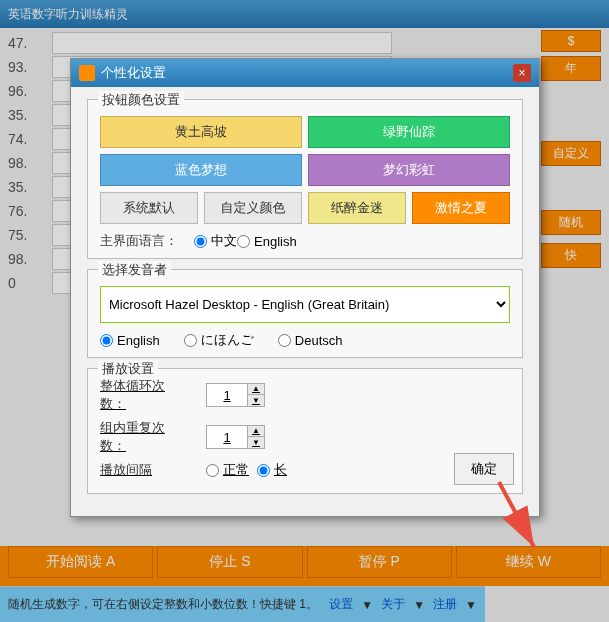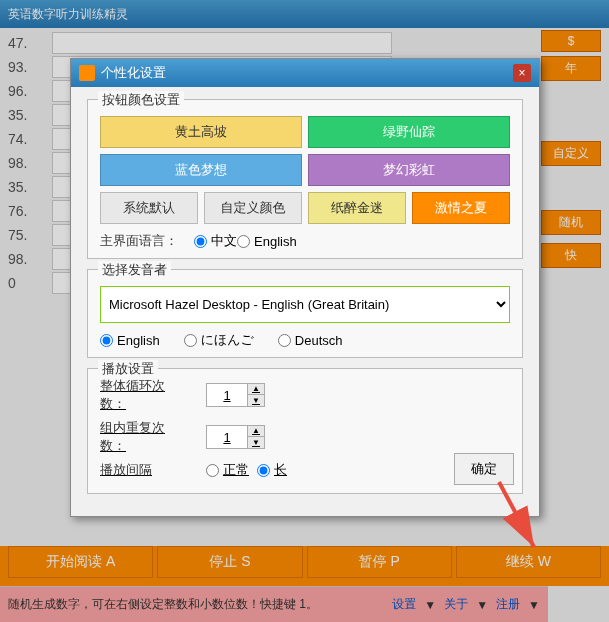--- a/index.html
+++ b/index.html
@@ -73,23 +73,23 @@
       font-size: 14px;
       cursor: pointer;
       flex: 1;
       text-align: center;
     }
 
     .statusbar {
       position: absolute;
       bottom: 0;
       left: 0;
-      width: 548px;
+      width: 485px;
       height: 36px;
-      background: #fca5a5;
+      background: #7dd3fc;
       border-top: 1px solid #ccc;
       display: flex;
       align-items: center;
       padding: 0 8px;
       font-size: 12px;
       color: #333;
       justify-content: space-between;
     }
 
     .statusbar-right {

